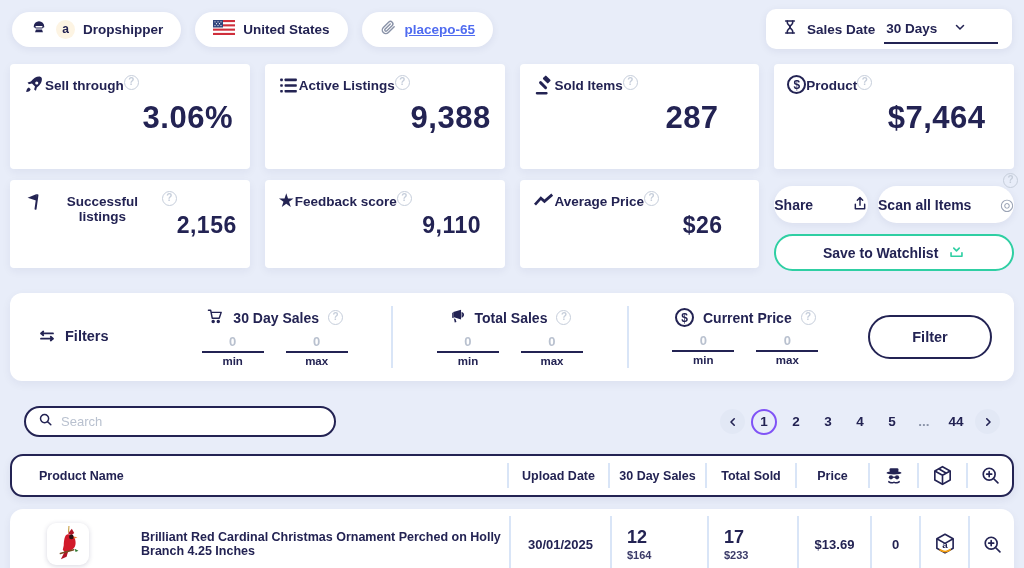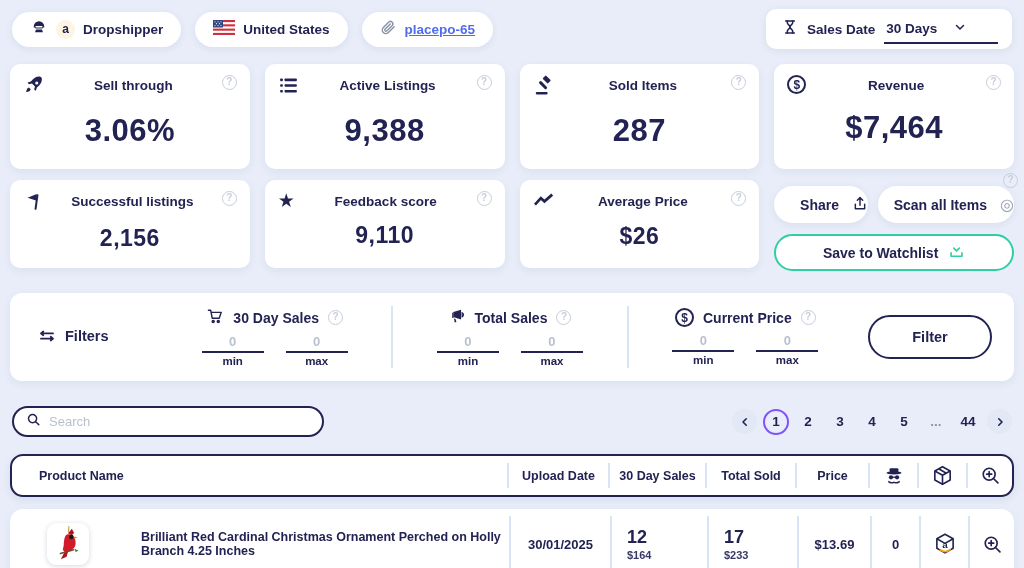--- a/index.html
+++ b/index.html
@@ -34,23 +34,23 @@
   .sales-date-select {
     display: flex; align-items: center; justify-content: flex-start;
     border-bottom: 2px solid #232353; flex: 1; height: 30px; cursor: pointer;
     font-size: 13.5px; font-weight: 600; padding: 0 2px; gap: 16px;
   }
 
   
   .stats-grid { display: grid; grid-template-columns: repeat(4, 1fr); gap: 15px; padding: 0 10px; margin-top: 15px; }
   .stats-grid.row2 { margin-top: 11px; }
   .stat-card {
-    background: #fff; border-radius: 10px; padding: 11px 13px 8px 13px;
+    background: #fff; border-radius: 4px; padding: 11px 13px 8px 13px;
     box-shadow: 0 3px 10px rgba(35,35,83,.06); height: 105px;
-    display: flex; flex-direction: column;
+    display: flex; 
   }
   .stat-card.small { height: 88px; }
   .stat-head { display: flex; align-items: flex-start; }
   .stat-title { flex: 1; text-align: center; font-size: 13.5px; font-weight: bold; padding-top: 3px; }
   .stat-value { flex: 1; display: flex; align-items: center; justify-content: center; font-size: 31px; font-weight: bold; letter-spacing: .5px; }
   .stat-card.small .stat-value { font-size: 23px; }
   .help {
     width: 15px; height: 15px; border-radius: 50%; border: 1.5px solid #c6cedb;
     color: #c6cedb; font-size: 10px; font-weight: bold; line-height: 12px;
     text-align: center; cursor: pointer; flex: 0 0 auto;
@@ -58,21 +58,21 @@
   .circle-dollar {
     width: 19px; height: 19px; border-radius: 50%; border: 2px solid #232353;
     font-size: 12px; font-weight: bold; text-align: center; line-height: 16px; color: #232353;
   }
 
   
   .actions-cell { position: relative; display: flex; flex-direction: column; justify-content: flex-start; padding-top: 6px; }
   .actions-row { display: flex; gap: 10px; }
   .action-pill {
     background: #fff; border: none; border-radius: 19px; height: 37px;
-    display: flex; align-items: center; justify-content: flex-end; gap: 13px;
+    display: flex; align-items: center; justify-content: space-between; gap: 24px;
     font-size: 14px; font-weight: bold; color: #232353; cursor: pointer;
     box-shadow: 0 2px 8px rgba(35,35,83,.07); font-family: inherit;
   }
   .share-btn { flex: 1; }
   .scan-btn { flex: 1.45; }
   .scan-glyph { color: #9aa3b5; font-size: 16px; font-weight: normal; }
   .watchlist-btn {
     margin-top: 11px; background: #fff; border: 2px solid #2fcfa3; border-radius: 19px;
     height: 37px; display: flex; align-items: center; justify-content: center; gap: 10px;
     font-size: 14px; font-weight: bold; color: #232353; cursor: pointer; font-family: inherit;
@@ -98,21 +98,21 @@
   }
   .minmax .mm-label { font-size: 11.5px; font-weight: 600; color: #232353; margin-top: 2px; }
   .v-div { width: 2px; height: 62px; background: #d9e5f7; margin: 0 12px; }
   .filter-btn {
     margin-left: 18px; background: #fff; border: 2px solid #232353; border-radius: 22px;
     width: 124px; height: 44px; font-size: 14.5px; font-weight: bold; color: #232353;
     cursor: pointer; font-family: inherit;
   }
 
   
-  .search-row { display: flex; align-items: center; justify-content: space-between; padding: 0 12px; margin-top: 25px; gap: 30px; }
+  .search-row { display: flex; align-items: center; justify-content: space-between; padding: 0 24px; margin-top: 25px; gap: 30px; }
   .search-box {
     width: 312px; height: 31px; border: 2px solid #232353; border-radius: 16px;
     background: #fff; display: flex; align-items: center; gap: 8px; padding: 0 12px;
   }
   .search-box input {
     border: none; outline: none; background: transparent; flex: 1;
     font-size: 13px; color: #232353; font-family: inherit;
   }
   .search-box input::placeholder { color: #b9c1cf; }
   .pagination { display: flex; align-items: center; gap: 6px; }
@@ -281,21 +281,21 @@
       </span>
       <span class="stat-title">Sold Items</span>
       <span class="help">?</span>
     </div>
     <div class="stat-value">287</div>
   </div>
 
   <div class="stat-card">
     <div class="stat-head">
       <span class="circle-dollar">$</span>
-      <span class="stat-title">Revenue</span>
+      <span class="stat-title">Product</span>
       <span class="help">?</span>
     </div>
     <div class="stat-value">$7,464</div>
   </div>
 </div>
 
 <div class="stats-grid row2">
   <div class="stat-card small">
     <div class="stat-head">
       <span class="ic">

